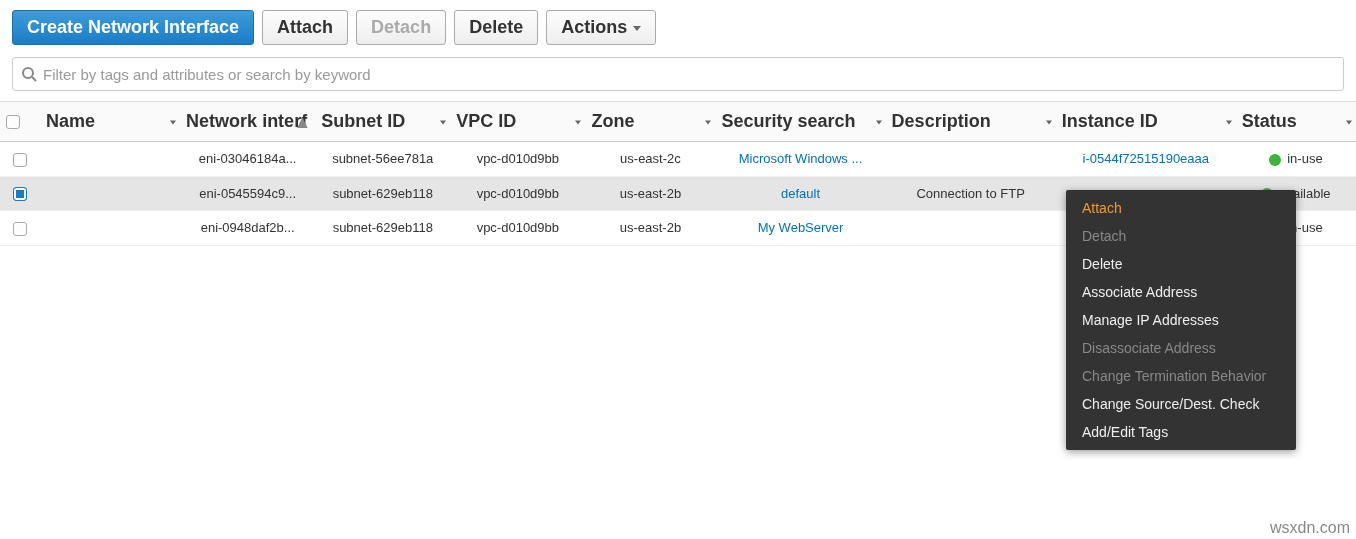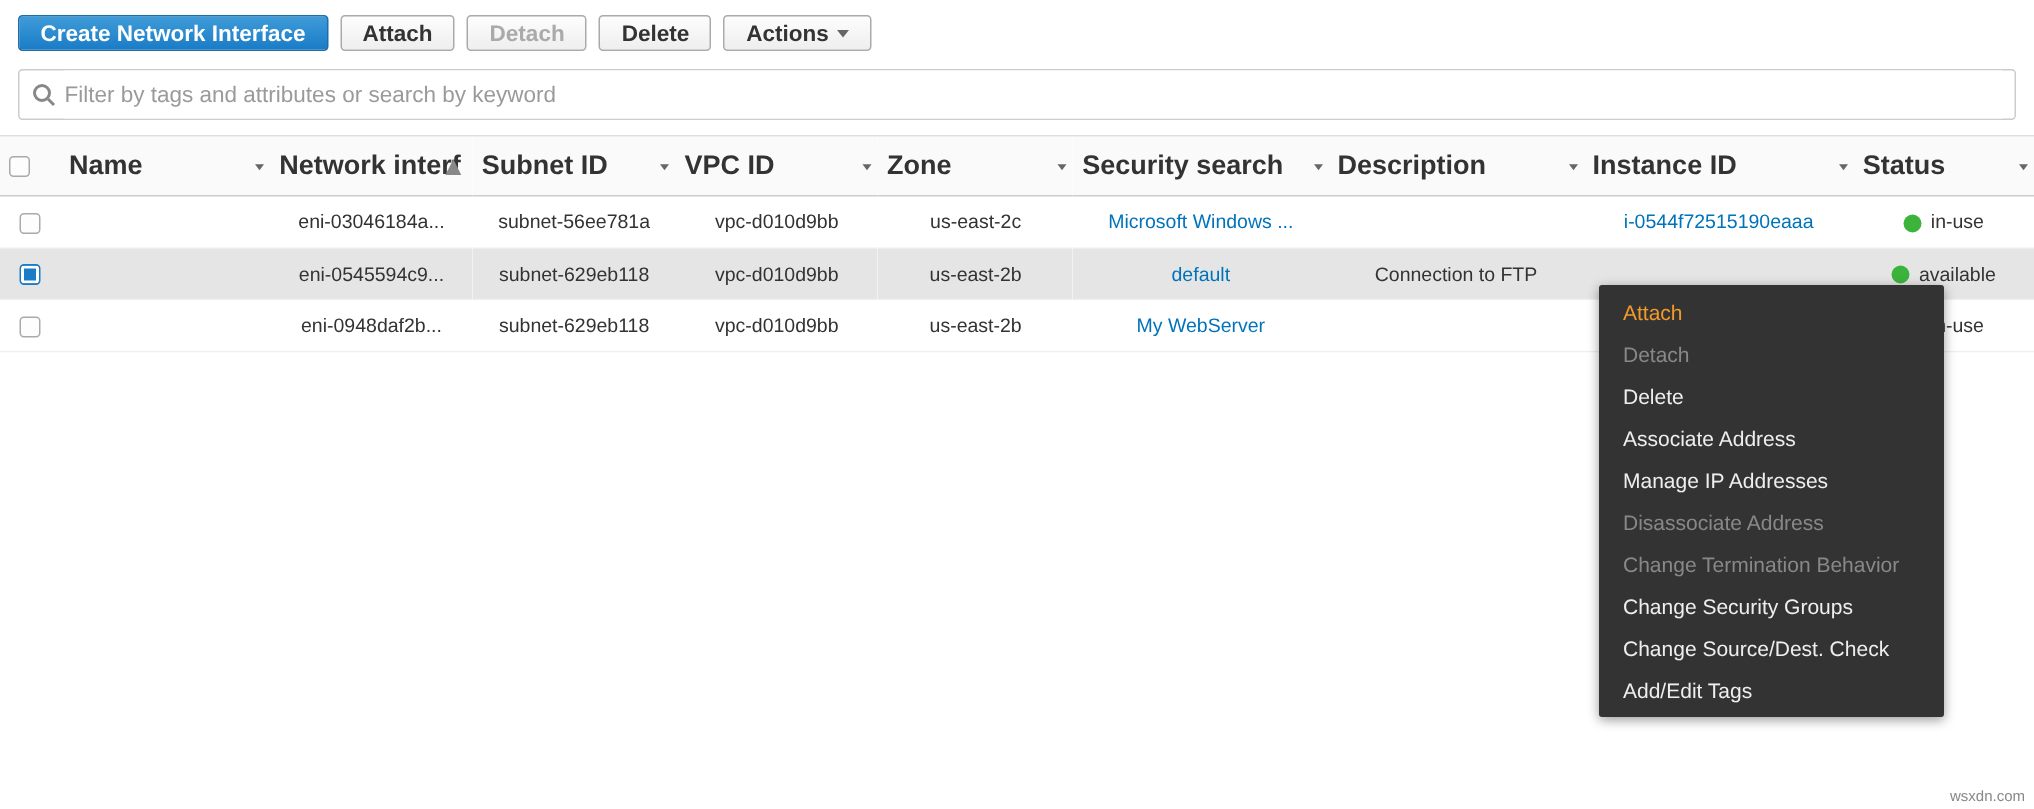--- a/index.html
+++ b/index.html
@@ -1,18 +1,18 @@
 <!DOCTYPE html>
 <html><head>
 <meta charset="utf-8">
 <style>
 * { box-sizing: border-box; margin: 0; padding: 0; }
 body { font-family: Arial, Helvetica, sans-serif; font-size: 13px; color: #333; background: #fff; width: 1356px; }
 .toolbar { padding: 10px 12px 8px; display: flex; gap: 8px; align-items: center; }
-.btn { height: 24px; padding: 0 14px; font-size: 15px; border: 1px solid #aaa; border-radius: 3px; background: linear-gradient(#fdfdfd,#eee); color: #333; cursor: pointer; font-weight: 700; }
+.btn { height: 35px; padding: 0 14px; font-size: 18px; border: 1px solid #aaa; border-radius: 3px; background: linear-gradient(#fdfdfd,#eee); color: #333; cursor: pointer; font-weight: 700; }
 .btn.primary { background: linear-gradient(#3f9cd9,#1a7cc7); border: 1px solid #1b6fab; color: #fff; font-weight: 700; }
 .btn.disabled { color: #aaa; cursor: default; }
 .btn .caret { margin-left: 6px; }
 .caret { display: inline-block; width: 0; height: 0; border-left: 4px solid transparent; border-right: 4px solid transparent; border-top: 5px solid #666; vertical-align: middle; }
 .caret.small { border-left-width:3px; border-right-width:3px; border-top-width:4px; }
 .search-wrap { padding: 4px 12px 10px; }
 .search-box { display: flex; align-items: center; height: 34px; width: 100%; border: 1px solid #ccc; border-radius: 3px; padding: 0 8px; color: #888; }
 .search-box svg { flex-shrink: 0; margin-right: 6px; }
 .search-box input { border: none; outline: none; width: 100%; height: 100%; font-size: 15px; color: #555; }
 .search-box input::placeholder { color: #9a9a9a; }
@@ -24,21 +24,21 @@
 tbody tr.selected td { background: #e5e5e5; }
 .chk { width: 14px; height: 14px; border: 1px solid #aaa; border-radius: 3px; background: #fdfdfd; display: inline-block; vertical-align: middle; }
 .chk.checked { background: #1a7cc7; border-color: #1a7cc7; box-shadow: inset 0 0 0 2px #fff; }
 .link { color: #0073bb; cursor: pointer; }
 .status-dot { width: 12px; height: 12px; border-radius: 50%; display: inline-block; margin-right: 6px; vertical-align: middle; }
 .green { background: #3cb43c; }
 .context-menu { position: absolute; left: 1066px; top: 190px; width: 230px; background: #333; color: #ddd; border-radius: 2px; box-shadow: 0 2px 8px rgba(0,0,0,.4); padding: 4px 0; font-size: 14px; z-index: 10; }
 .context-menu .item { padding: 6px 16px; cursor: pointer; color: #eee; }
 .context-menu .item.hl { color: #f19a2a; }
 .context-menu .item.disabled { color: #888; cursor: default; }
-.credit { position: absolute; right: 6px; bottom: 2px; font-size: 10px; color: #888; }
+.credit { position: absolute; right: 6px; bottom: 2px; font-size: 16px; color: #888; }
 col.cb { width: 40px; }
 col.name { width: 140px; }
 col.ni { width: 135px; }
 col.sub { width: 135px; }
 col.vpc { width: 135px; }
 col.zone { width: 130px; }
 col.sg { width: 170px; }
 col.desc { width: 170px; }
 col.inst { width: 180px; }
 col.status { width: 120px; }
@@ -132,18 +132,17 @@
 </table>
 
 <div class="context-menu" id="ctxmenu">
     <div class="item hl">Attach</div>
     <div class="item disabled">Detach</div>
     <div class="item">Delete</div>
     <div class="item">Associate Address</div>
     <div class="item">Manage IP Addresses</div>
     <div class="item disabled">Disassociate Address</div>
     <div class="item disabled">Change Termination Behavior</div>
-    <div class="item">Change Security Groups</div>
     <div class="item">Change Source/Dest. Check</div>
     <div class="item">Add/Edit Tags</div>
   </div>
 
 <div class="credit">wsxdn.com</div>
 
 </body></html>

